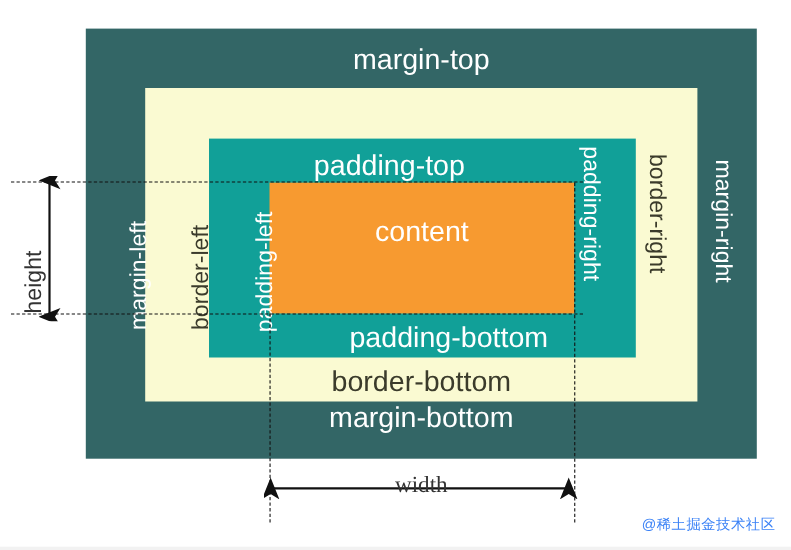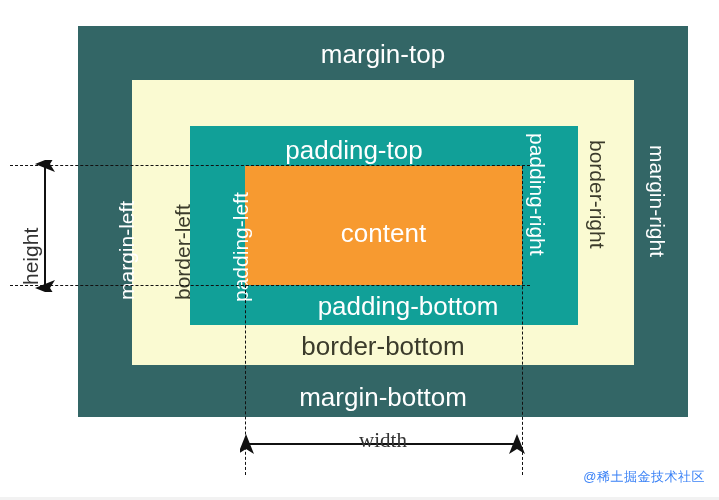--- a/index.html
+++ b/index.html
@@ -81,36 +81,36 @@
     top: 91px;
     width: 502px;
   }
   #label-padding-top {
     left: 190px;
     top: 137px;
     width: 328px;
   }
   #label-content {
     left: 245px;
-    top: 220px;
+    top: 197px;
     width: 277px;
   }
   #label-padding-bottom {
     left: 176px;
     top: 293px;
     width: 464px;
   }
   #label-border-bottom {
     left: 132px;
     top: 333px;
     width: 502px;
   }
   #label-margin-bottom {
     left: 78px;
-    top: 384px;
+    top: 366px;
     width: 610px;
   }
 
   
   .vlabel {
     position: absolute;
     font-size: 21px;
     line-height: 1;
     white-space: nowrap;
     transform-origin: 0 0;

